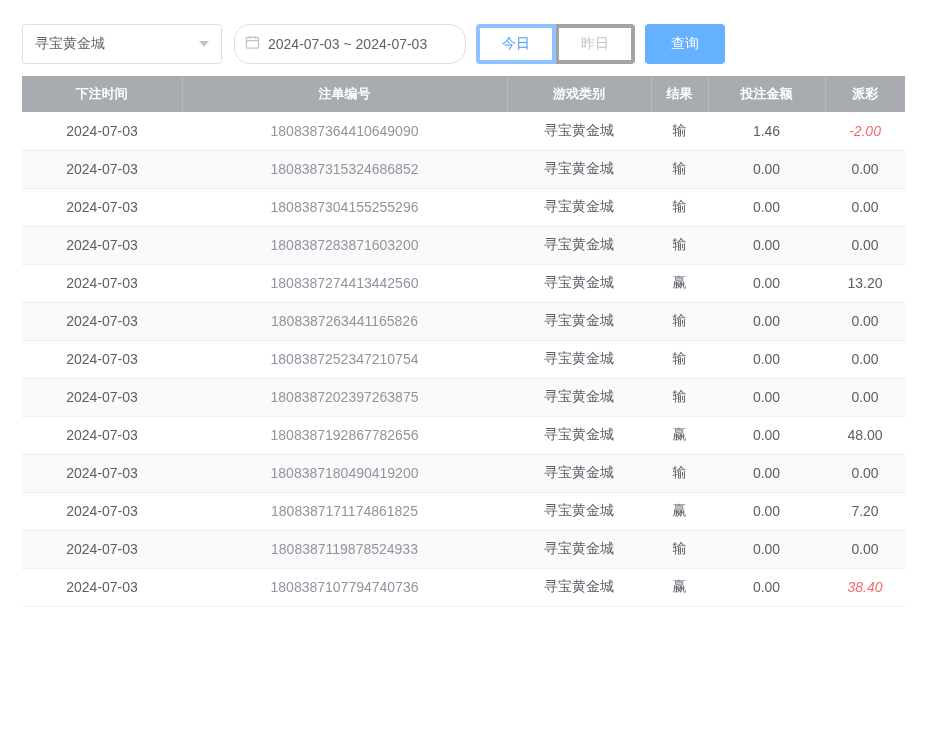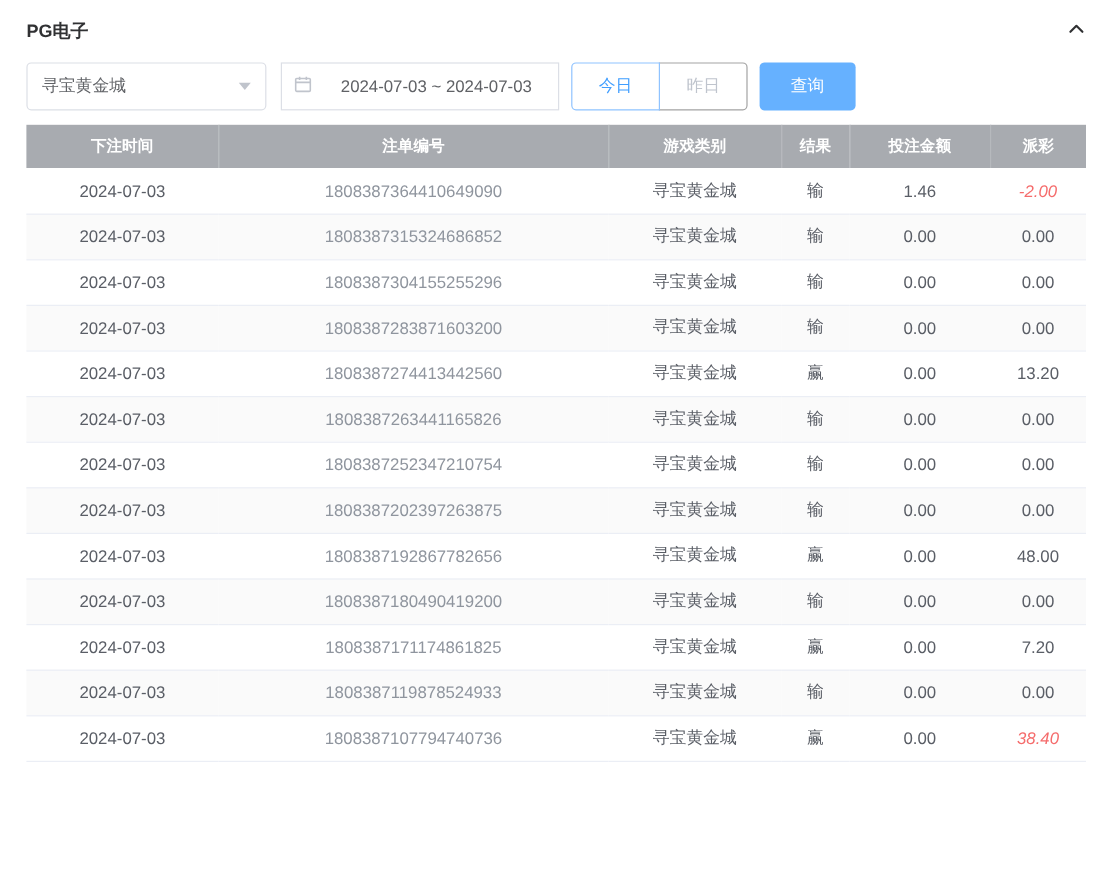--- a/index.html
+++ b/index.html
@@ -21,28 +21,28 @@
   .select-box {
     width: 200px; height: 40px; border: 1px solid #dcdfe6; border-radius: 4px;
     display: flex; align-items: center; justify-content: space-between;
     padding: 0 12px; color: #606266; font-size: 14px; background: #fff; cursor: pointer;
   }
   .caret-down {
     width: 0; height: 0; border-left: 5px solid transparent;
     border-right: 5px solid transparent; border-top: 6px solid #c0c4cc;
   }
   .date-box {
-    width: 232px; height: 40px; border: 1px solid #dcdfe6; border-radius: 0;
-    display: flex; align-items: center; gap: 24px; padding: 0 10px;
+    width: 232px; height: 40px; border: 1px solid #dcdfe6; border-radius: 16px;
+    display: flex; align-items: center; gap: 8px; padding: 0 10px;
     color: #606266; font-size: 14px; margin-left: 12px; background: #fff; cursor: pointer;
     white-space: nowrap;
   }
   .btn-group { display: flex; margin-left: 10px; }
   .btn-group button {
-    height: 40px; padding: 0 22px; background: #fff; border: 1px solid #a3a3a3;
+    height: 40px; padding: 0 22px; background: #fff; border: 4px solid #a3a3a3;
     font-size: 14px; color: #bfc4cd; cursor: pointer; margin-left: -1px;
     font-family: inherit;
   }
   .btn-group button:first-child { border-radius: 4px 0 0 4px; margin-left: 0; }
   .btn-group button:last-child { border-radius: 0 4px 4px 0; }
   .btn-group button.active { color: #409eff; border-color: #8fc3ff; position: relative; z-index: 1; }
   .search-btn {
     height: 40px; padding: 0 26px; margin-left: 10px; background: #66b1ff;
     color: #fff; border: none; border-radius: 4px; font-size: 14px; cursor: pointer;
     font-family: inherit;
@@ -72,30 +72,20 @@
   }
   .bets-table tbody tr:nth-child(even) td { background: #fafafa; }
   .bets-table td.bet-id { color: #8f959e; }
   .bets-table td.neg { color: #f56c6c; font-style: italic; }
 </style>
 </head>
 <body>
 
 <div class="container">
 
-  <div class="page-header">
-    <div class="page-title">PG电子</div>
-    <div class="collapse-btn">
-      <span>
-        <svg width="16" height="16" viewBox="0 0 16 16">
-            <polyline points="3,10.5 8,5.5 13,10.5" fill="none" stroke="#303133" stroke-width="1.8" stroke-linecap="round" stroke-linejoin="round"></polyline>
-          </svg>
-      </span>
-    </div>
-  </div>
 
   <div class="filters">
     <div class="select-box">
       <span>寻宝黄金城</span>
       <span class="caret-down"></span>
     </div>
     <div class="date-box">
       <span>
         <svg width="15" height="15" viewBox="0 0 16 16">
             <rect x="1.5" y="2.5" width="13" height="11.5" rx="1" fill="none" stroke="#c0c4cc" stroke-width="1.4"></rect>

